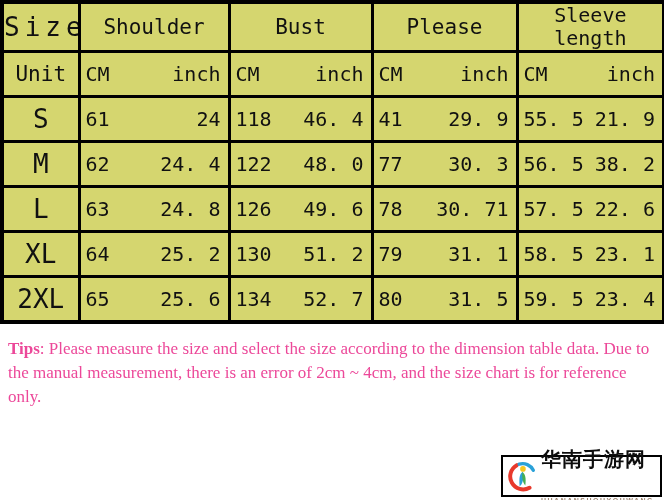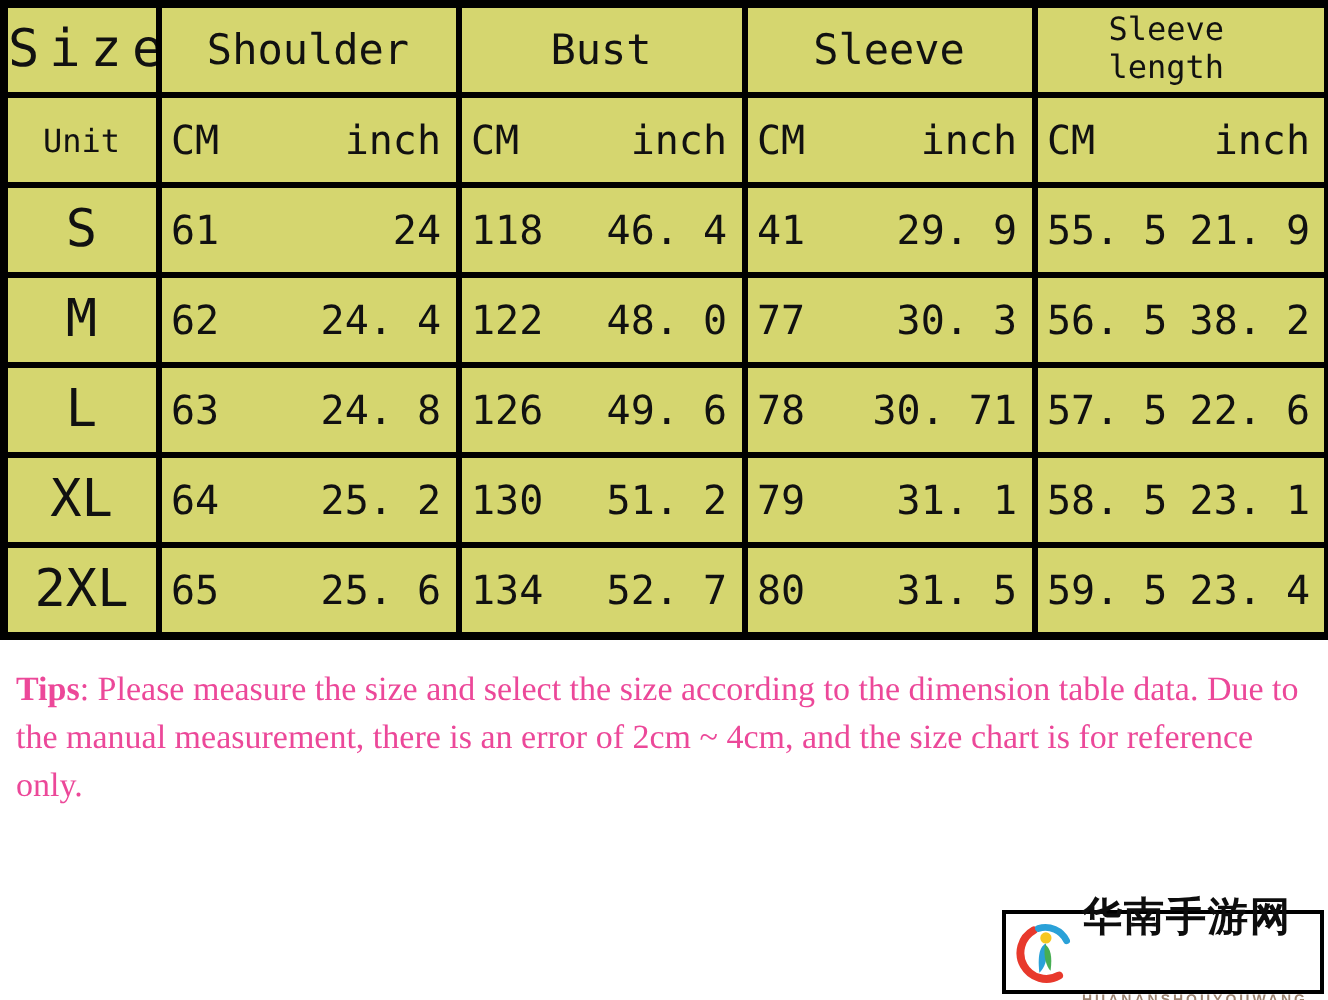--- a/index.html
+++ b/index.html
@@ -12,22 +12,22 @@
     border-collapse:collapse;table-layout:fixed;
     width:662px;margin:0;background:#d5d66f;
     border:4px solid #000;color:#111;
   }
   table.size-table td{
     border:3px solid #000;height:42px;padding:0;overflow:hidden;
     vertical-align:middle;
   }
   .corner-cell{font-size:26px;letter-spacing:5px;text-align:center;}
   .hdr-cell{font-size:21px;text-align:center;}
-  .sleeve-wrap{display:inline-block;width:72px;font-size:16px;line-height:1.15;text-align:left;white-space:normal;}
-  .unit-cell{font-size:16px;text-align:center;}
+  .sleeve-wrap{display:inline-block;width:72px;font-size:20px;line-height:1.15;text-align:center;white-space:normal;}
+  .unit-cell{font-size:21px;text-align:center;}
   .size-cell{font-size:26px;text-align:center;}
   .pair{display:flex;justify-content:space-between;align-items:center;
         padding:0 7px 0 5px;font-size:20px;text-align:center;}
   
   .tips{
     width:656px;margin:13px 0 0 8px;
     font-family:"Liberation Serif",serif;font-size:17px;line-height:1.42;color:#ec4899;
   }
   .tips-label{font-weight:bold;}
   
@@ -51,21 +51,21 @@
       <col style="width:150px">
       <col style="width:143px">
     <col style="width:145px">
       <col style="width:147px">
   </colgroup>
   <tbody>
     <tr>
       <td class="corner-cell">Size</td>
       <td class="hdr-cell">Shoulder</td>
       <td class="hdr-cell">Bust</td>
-      <td class="hdr-cell">Sleeve</td>
+      <td class="hdr-cell">Please</td>
       <td class="hdr-cell"><span class="sleeve-wrap">Sleeve length</span></td>
     </tr>
     <tr>
       <td class="unit-cell">Unit</td>
       <td>
           <div class="pair">
             <span>CM</span>
             <span>inch</span>
           </div>
         </td>

